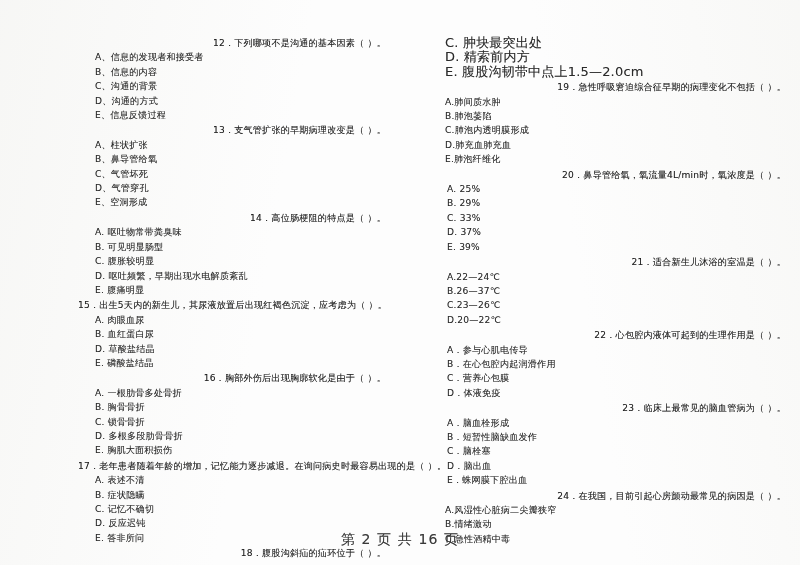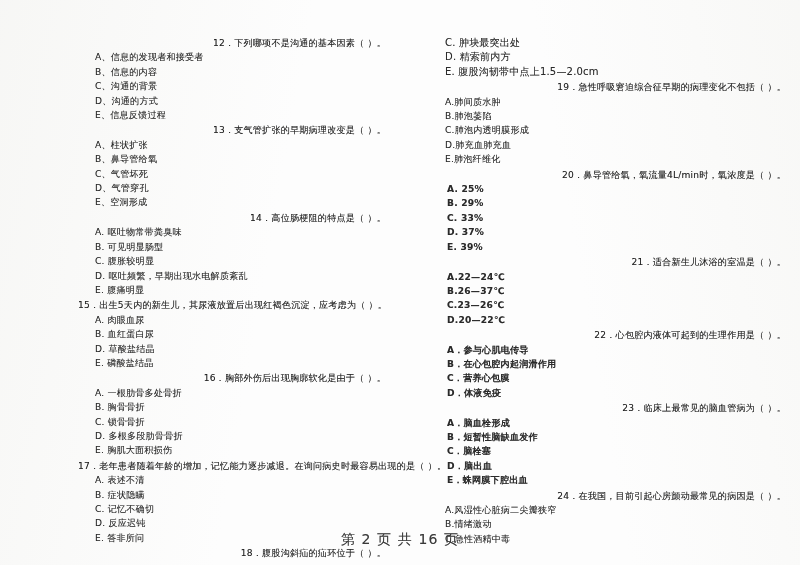--- a/index.html
+++ b/index.html
@@ -61,24 +61,23 @@
     font-size: 9.1px;
     line-height: 14.4px;
     letter-spacing: 0.2px;
     white-space: nowrap;
     padding-left: 17px;
     color: #2a2a2a;
     text-shadow: 0 0 0.6px rgba(70,70,70,0.40);
   }
   .opt.indent-wide {
     padding-left: 19px;
-    font-weight: bold;
   }
   .standalone-opt {
-    font-size: 10px;
+    font-size: 13px;
     line-height: 14.4px;
     letter-spacing: 0.2px;
     white-space: nowrap;
     padding-left: 17px;
     color: #2a2a2a;
     text-shadow: 0 0 0.6px rgba(70,70,70,0.40);
   }
   .footer {
     position: absolute;
     left: 0;

